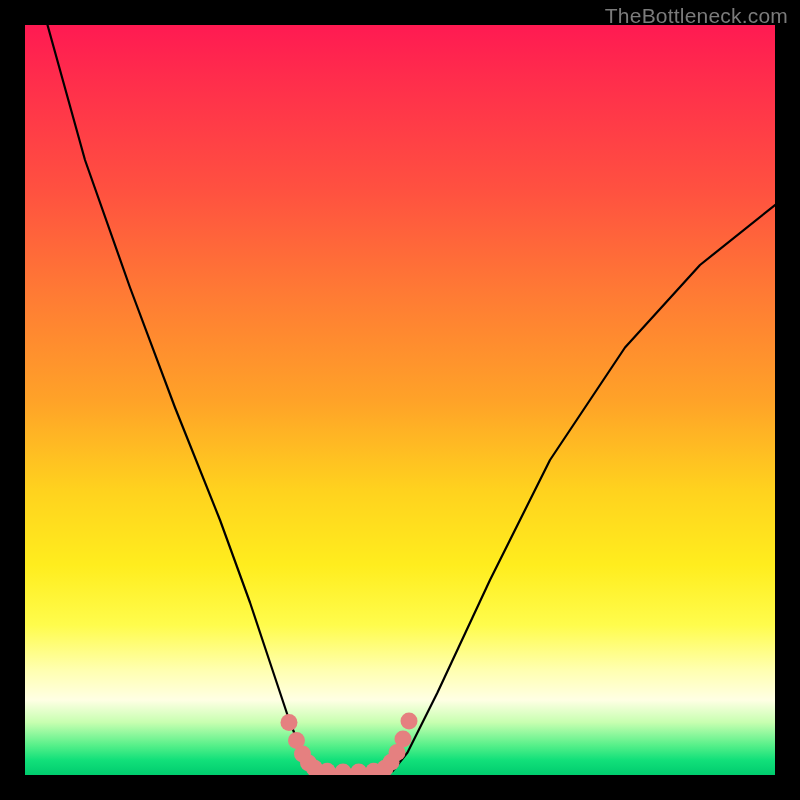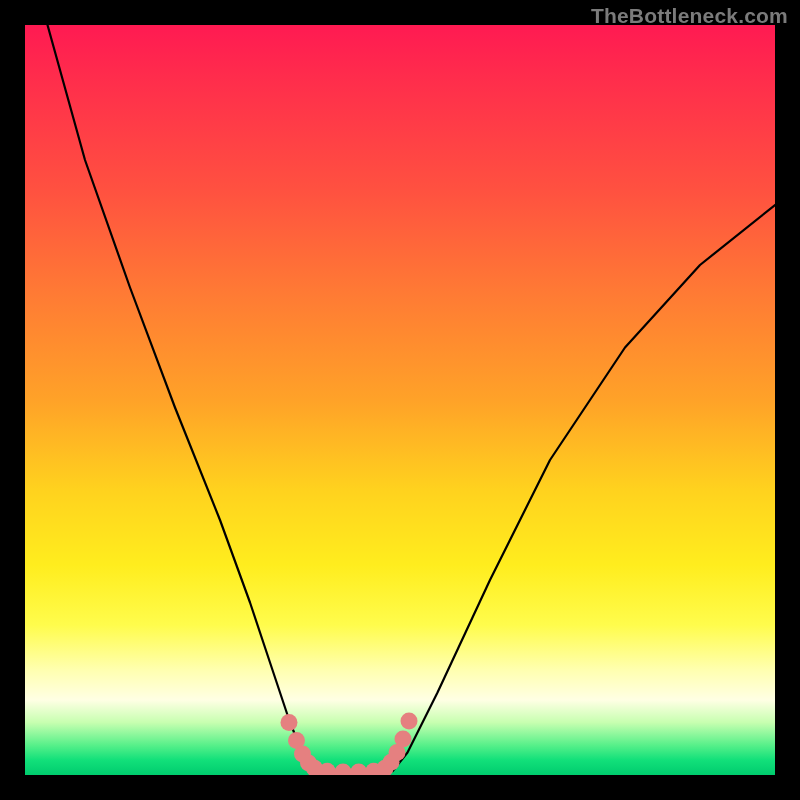--- a/index.html
+++ b/index.html
@@ -50,21 +50,21 @@
     width: 750px;
     height: 750px;
   }
   .watermark {
     position: absolute;
     top: 4px;
     right: 12px;
     color: #7b7b7b;
     font-size: 21px;
     letter-spacing: 0.2px;
-    font-weight: 700;
+    font-weight: 400;
   }
 </style>
 </head>
 <body>
 
 <div class="frame">
   <div class="watermark">TheBottleneck.com</div>
 
   <div class="plot">
     <svg class="curves" viewBox="0 0 750 750" preserveAspectRatio="none">

